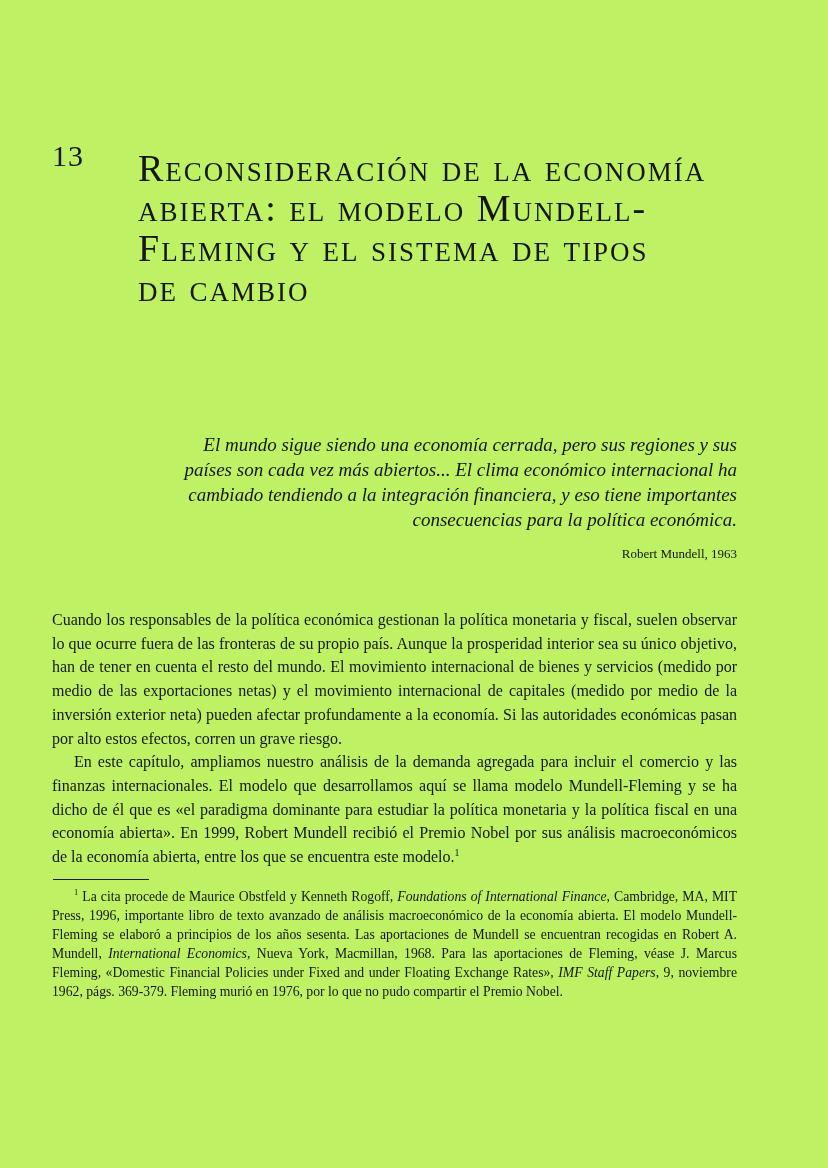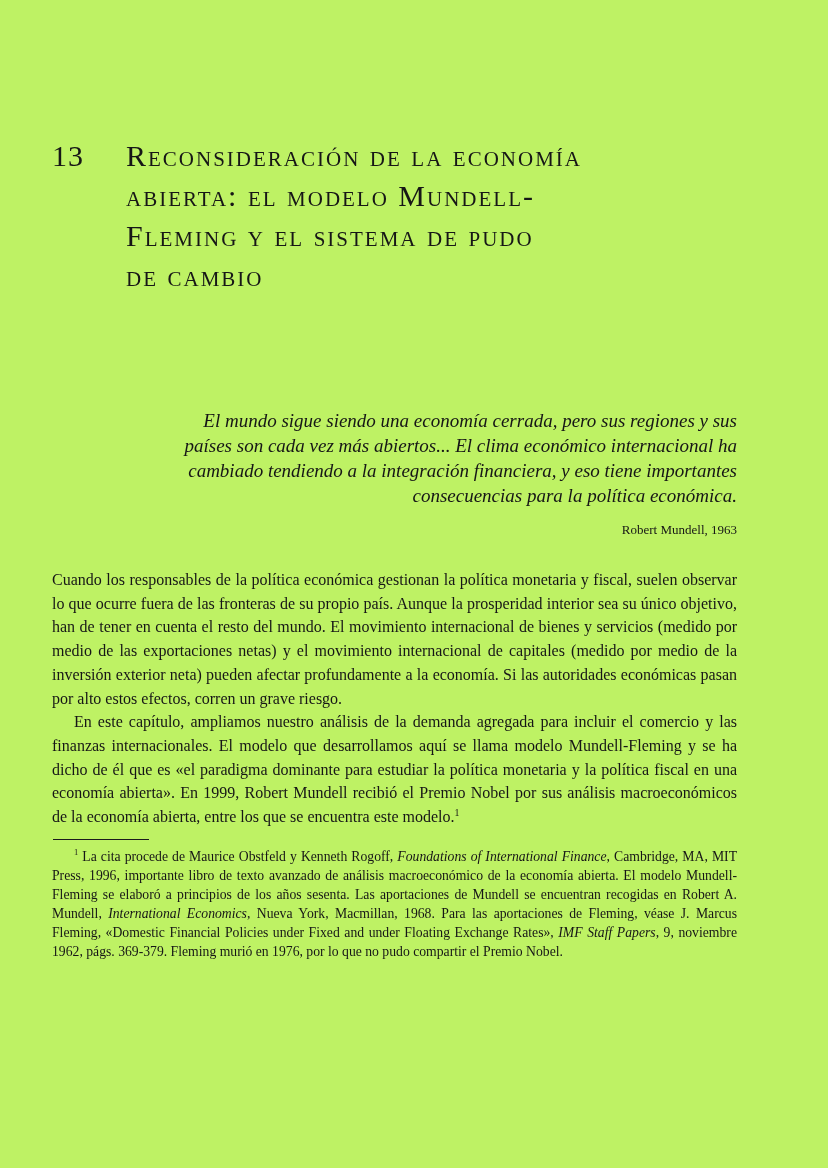--- a/index.html
+++ b/index.html
@@ -23,22 +23,22 @@
     display: flex;
     align-items: flex-start;
   }
   .chapter-number {
     flex: 0 0 74px;
     font-size: 30px;
     line-height: 40px;
     letter-spacing: 1px;
   }
   .chapter-title {
-    margin: 0;
-    font-size: 30px;
+    margin: 12px;
+    font-size: 38px;
     line-height: 40px;
     font-weight: normal;
     font-variant: small-caps;
     letter-spacing: 2px;
   }
   .title-line {
     display: block;
     white-space: nowrap;
   }
   
@@ -54,21 +54,21 @@
     line-height: 25px;
   }
   .epigraph-attribution {
     margin: 12px 0 0 0;
     font-size: 13px;
     line-height: 20px;
     font-style: normal;
   }
   
   .body-text {
-    margin-top: 28px;
+    margin-top: 44px;
   }
   .body-paragraph {
     margin: 0;
     font-size: 16px;
     line-height: 23.7px;
     text-align: justify;
   }
   .body-paragraph.indented {
     text-indent: 22px;
   }
@@ -103,21 +103,21 @@
 </head>
 <body>
 
 <div class="page">
 
   <header class="chapter-heading">
     <div class="chapter-number">13</div>
     <h1 class="chapter-title">
         <span class="title-line">Reconsideración de la economía</span>
         <span class="title-line">abierta: el modelo Mundell-</span>
-        <span class="title-line">Fleming y el sistema de pudo</span>
+        <span class="title-line">Fleming y el sistema de tipos</span>
         <span class="title-line">de cambio</span>
       </h1>
   </header>
 
   <blockquote class="epigraph">
     <p class="epigraph-text">El mundo sigue siendo una economía cerrada, pero sus regiones y sus países son cada vez más abiertos... El clima económico internacional ha cambiado tendiendo a la integración financiera, y eso tiene importantes consecuencias para la política económica.</p>
     <p class="epigraph-attribution">Robert Mundell, 1963</p>
   </blockquote>
 
   <main class="body-text">

